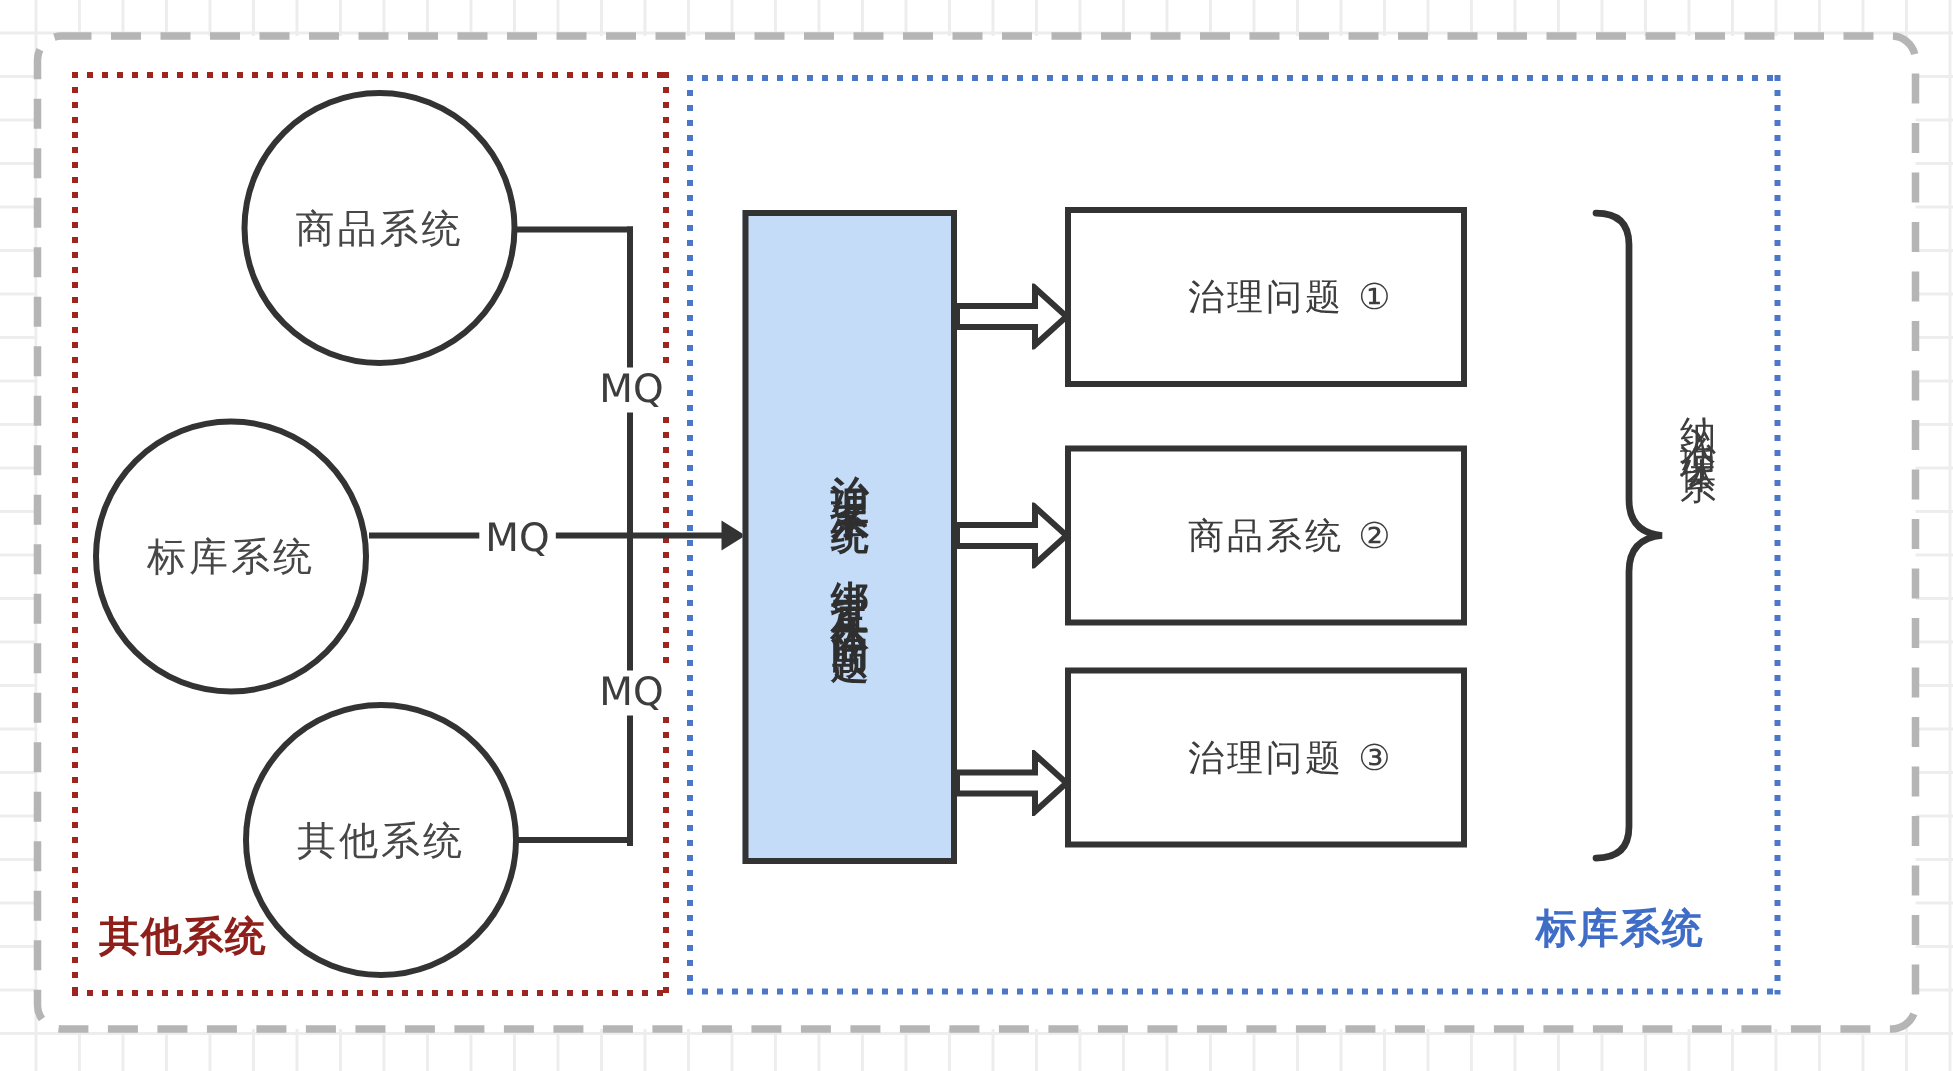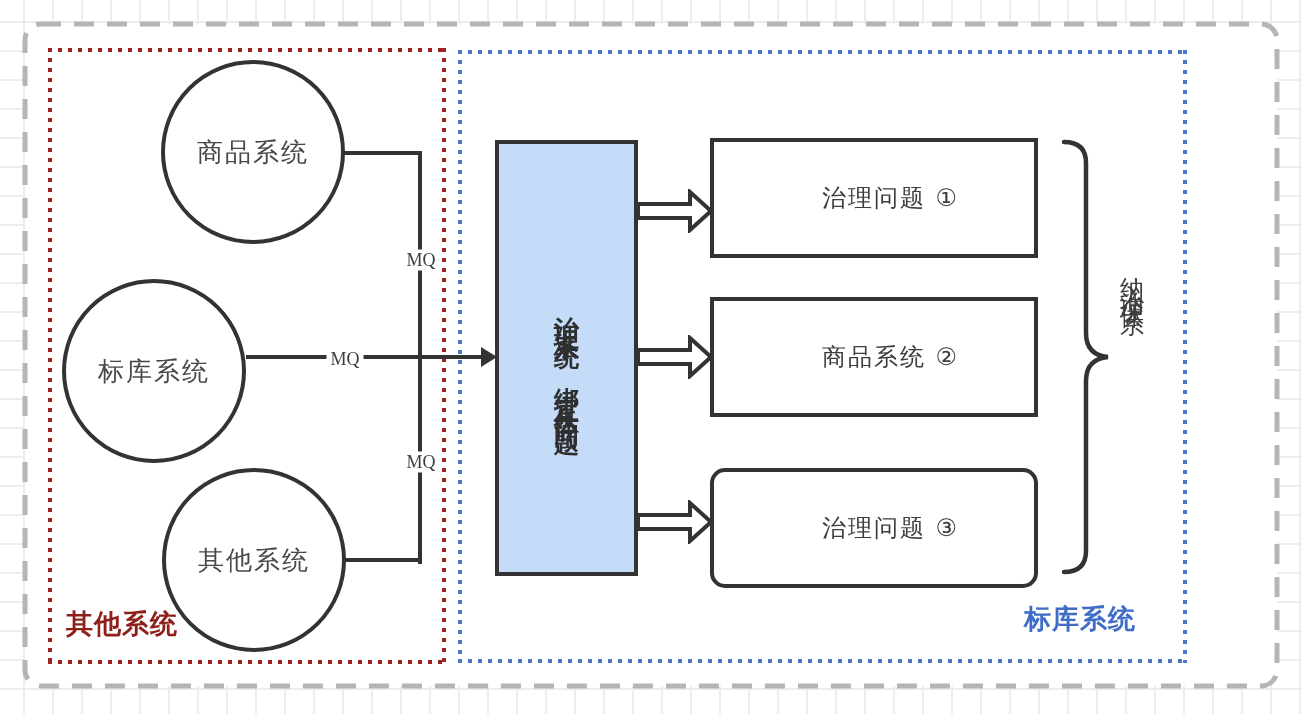--- a/index.html
+++ b/index.html
@@ -63,23 +63,22 @@
     border-left: 16px solid #333333;
     border-top: 10px solid transparent;
     border-bottom: 10px solid transparent;
   }
 
   .mq-label {
     position: absolute;
     transform: translate(-50%, -50%);
     background: #ffffff;
     padding: 0 4px;
-    font-size: 18px;
+    font-size: 26px;
     color: #3d3d3d;
-    font-family: Liberation Serif, serif;
   }
   .mq-top    { left: 421px; top: 260px; }
   .mq-middle { left: 345px; top: 359px; }
   .mq-bottom { left: 421px; top: 462px; }
 
   .hub-box {
     position: absolute;
     left: 495px; top: 140px; width: 143px; height: 436px;
     background: #c4dcf7;
     border: 4px solid #333333;
@@ -94,31 +93,31 @@
     color: #2f2f2f;
   }
 
   .block-arrow { position: absolute; left: 636px; width: 78px; height: 44px; }
   .arrow-1 { top: 189px; }
   .arrow-2 { top: 335px; }
   .arrow-3 { top: 500px; }
 
   .problem-box {
     position: absolute;
-    left: 710px; width: 328px; height: 120px;
+    left: 710px; width: 268px; height: 120px;
     background: #ffffff;
     border: 4px solid #333333;
     display: flex; align-items: center; justify-content: center;
     font-size: 24px; color: #3d3d3d;
     letter-spacing: 2px;
     padding-left: 33px;
   }
   .problem-1 { top: 138px; }
   .problem-2 { top: 297px; }
-  .problem-3 { top: 468px; border-radius: 15px; }
+  .problem-3 { top: 445px; }
 
   .brace-svg { position: absolute; left: 1056px; top: 139px; }
   .brace-label {
     position: absolute;
     left: 1116px; top: 258px;
     writing-mode: vertical-rl;
     text-orientation: mixed;
     font-size: 24px;
     letter-spacing: 7px;
     color: #3d3d3d;

